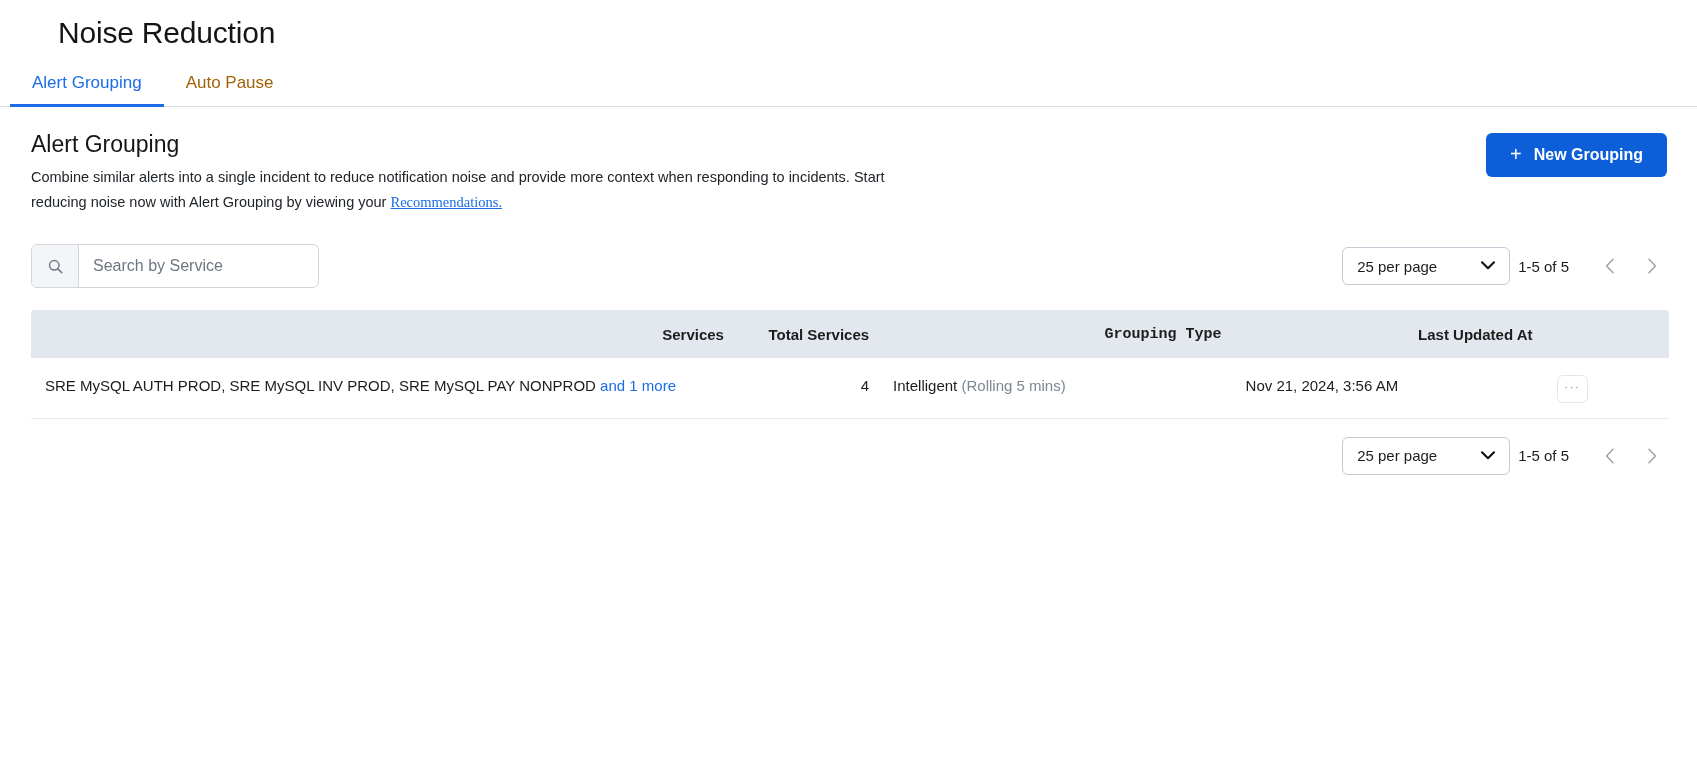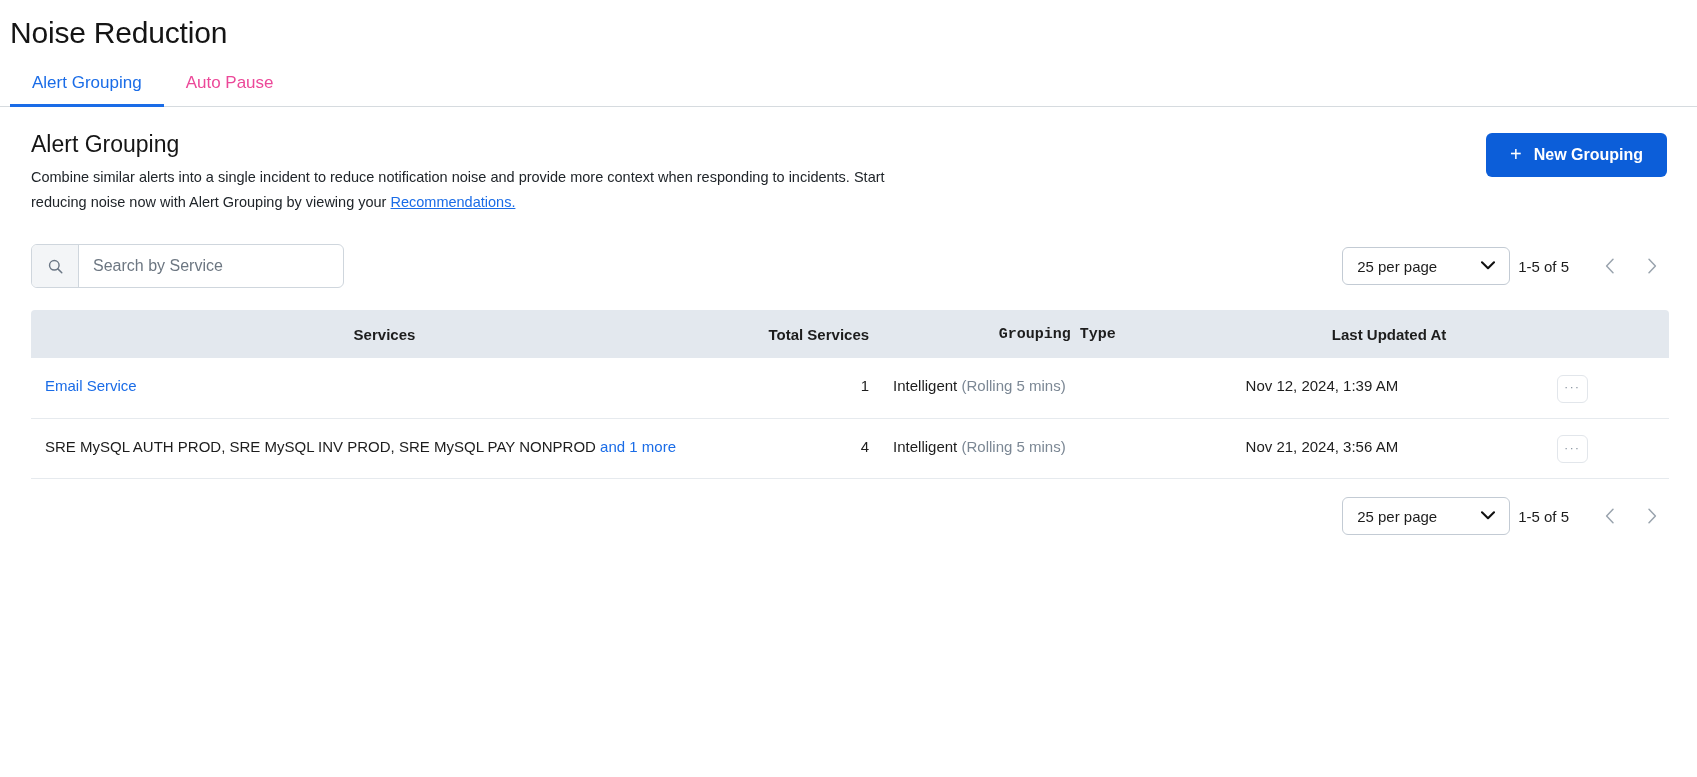--- a/index.html
+++ b/index.html
@@ -12,20 +12,21 @@
   }
   body {
     width: 1697px;
     height: 777px;
     overflow: hidden;
   }
 
   
   .page-header {
     padding: 14px 0 0 10px;
+    margin-left: 48px;
   }
   .page-title {
     font-size: 30px;
     font-weight: 400;
     color: #151515;
     letter-spacing: -0.2px;
     line-height: 38px;
     margin: 0;
   }
 
@@ -33,21 +34,21 @@
   .tabbar {
     display: flex;
     align-items: flex-end;
     margin-top: 16px;
     border-bottom: 1px solid #d6dbdf;
     padding-left: 10px;
   }
   .tab {
     padding: 4px 22px 12px 22px;
     font-size: 17px;
-    color: #ec4899;
+    color: #a16207;
     cursor: pointer;
     position: relative;
     line-height: 22px;
   }
   .tab.active {
     color: #1a6ce7;
     font-weight: 400;
   }
   .tab.active::after {
     content: "";
@@ -78,20 +79,21 @@
   }
   .section-desc {
     font-size: 14.5px;
     line-height: 25px;
     color: #20252a;
     max-width: 860px;
   }
   .section-desc a {
     color: #1a6ce7;
     text-decoration: underline;
+    font-family: Liberation Serif, serif;
   }
 
   .new-grouping-btn {
     flex: none;
     background: #0c5ed9;
     color: #ffffff;
     border: none;
     border-radius: 6px;
     height: 44px;
     padding: 0 24px;
@@ -120,21 +122,21 @@
     justify-content: space-between;
     margin-top: 29px;
   }
   .search-wrap {
     display: flex;
     align-items: stretch;
     border: 1px solid #cfd6dd;
     border-radius: 6px;
     overflow: hidden;
     height: 44px;
-    width: 313px;
+    width: 288px;
     background: #fff;
   }
   .search-icon-box {
     width: 47px;
     background: #f3f5f7;
     border-right: 1px solid #cfd6dd;
     display: flex;
     align-items: center;
     justify-content: center;
     color: #6b7785;
@@ -201,21 +203,21 @@
     width: 100%;
     border-collapse: collapse;
     margin-top: 22px;
     table-layout: fixed;
   }
   table.grid thead th {
     background: #e3e8ee;
     font-size: 15px;
     font-weight: 700;
     color: #1d1d1d;
-    text-align: center;
+    text-align: right;
     padding: 14px 12px;
     height: 48px;
     vertical-align: middle;
   }
   table.grid thead th:first-child { padding-left: 14px; border-top-left-radius: 4px; }
   table.grid thead th:last-child { border-top-right-radius: 4px; }
   .col-services { width: 680px; }
   .col-total { width: 140px; text-align: right !important; margin-top: 28px; }
   .col-type { width: 340px; font-family: Liberation Mono, monospace; }
   .col-updated { width: 300px; }
@@ -343,34 +345,20 @@
         <th class="col-total">Total Services</th>
         <th class="col-type">Grouping Type</th>
         <th class="col-updated">Last Updated At</th>
         <th class="col-actions"></th>
       </tr>
     </thead>
     <tbody>
 
 
 
-      <tr>
-        <td>
-          <a class="svc-link" href="#">Email Service</a>
-        </td>
-        <td class="num">1</td>
-        <td>
-          <span>Intelligent</span>
-          <span class="rolling">(Rolling 5 mins)</span>
-        </td>
-        <td>Nov 12, 2024, 1:39 AM</td>
-        <td class="actions">
-          <button class="kebab">···</button>
-        </td>
-      </tr>
 
 
       <tr>
         <td>
           <span class="svc-plain">SRE MySQL AUTH PROD, SRE MySQL INV PROD, SRE MySQL PAY NONPROD </span><a class="more-link" href="#">and 1 more</a>
         </td>
         <td class="num">4</td>
         <td>
           <span>Intelligent</span>
           <span class="rolling">(Rolling 5 mins)</span>

